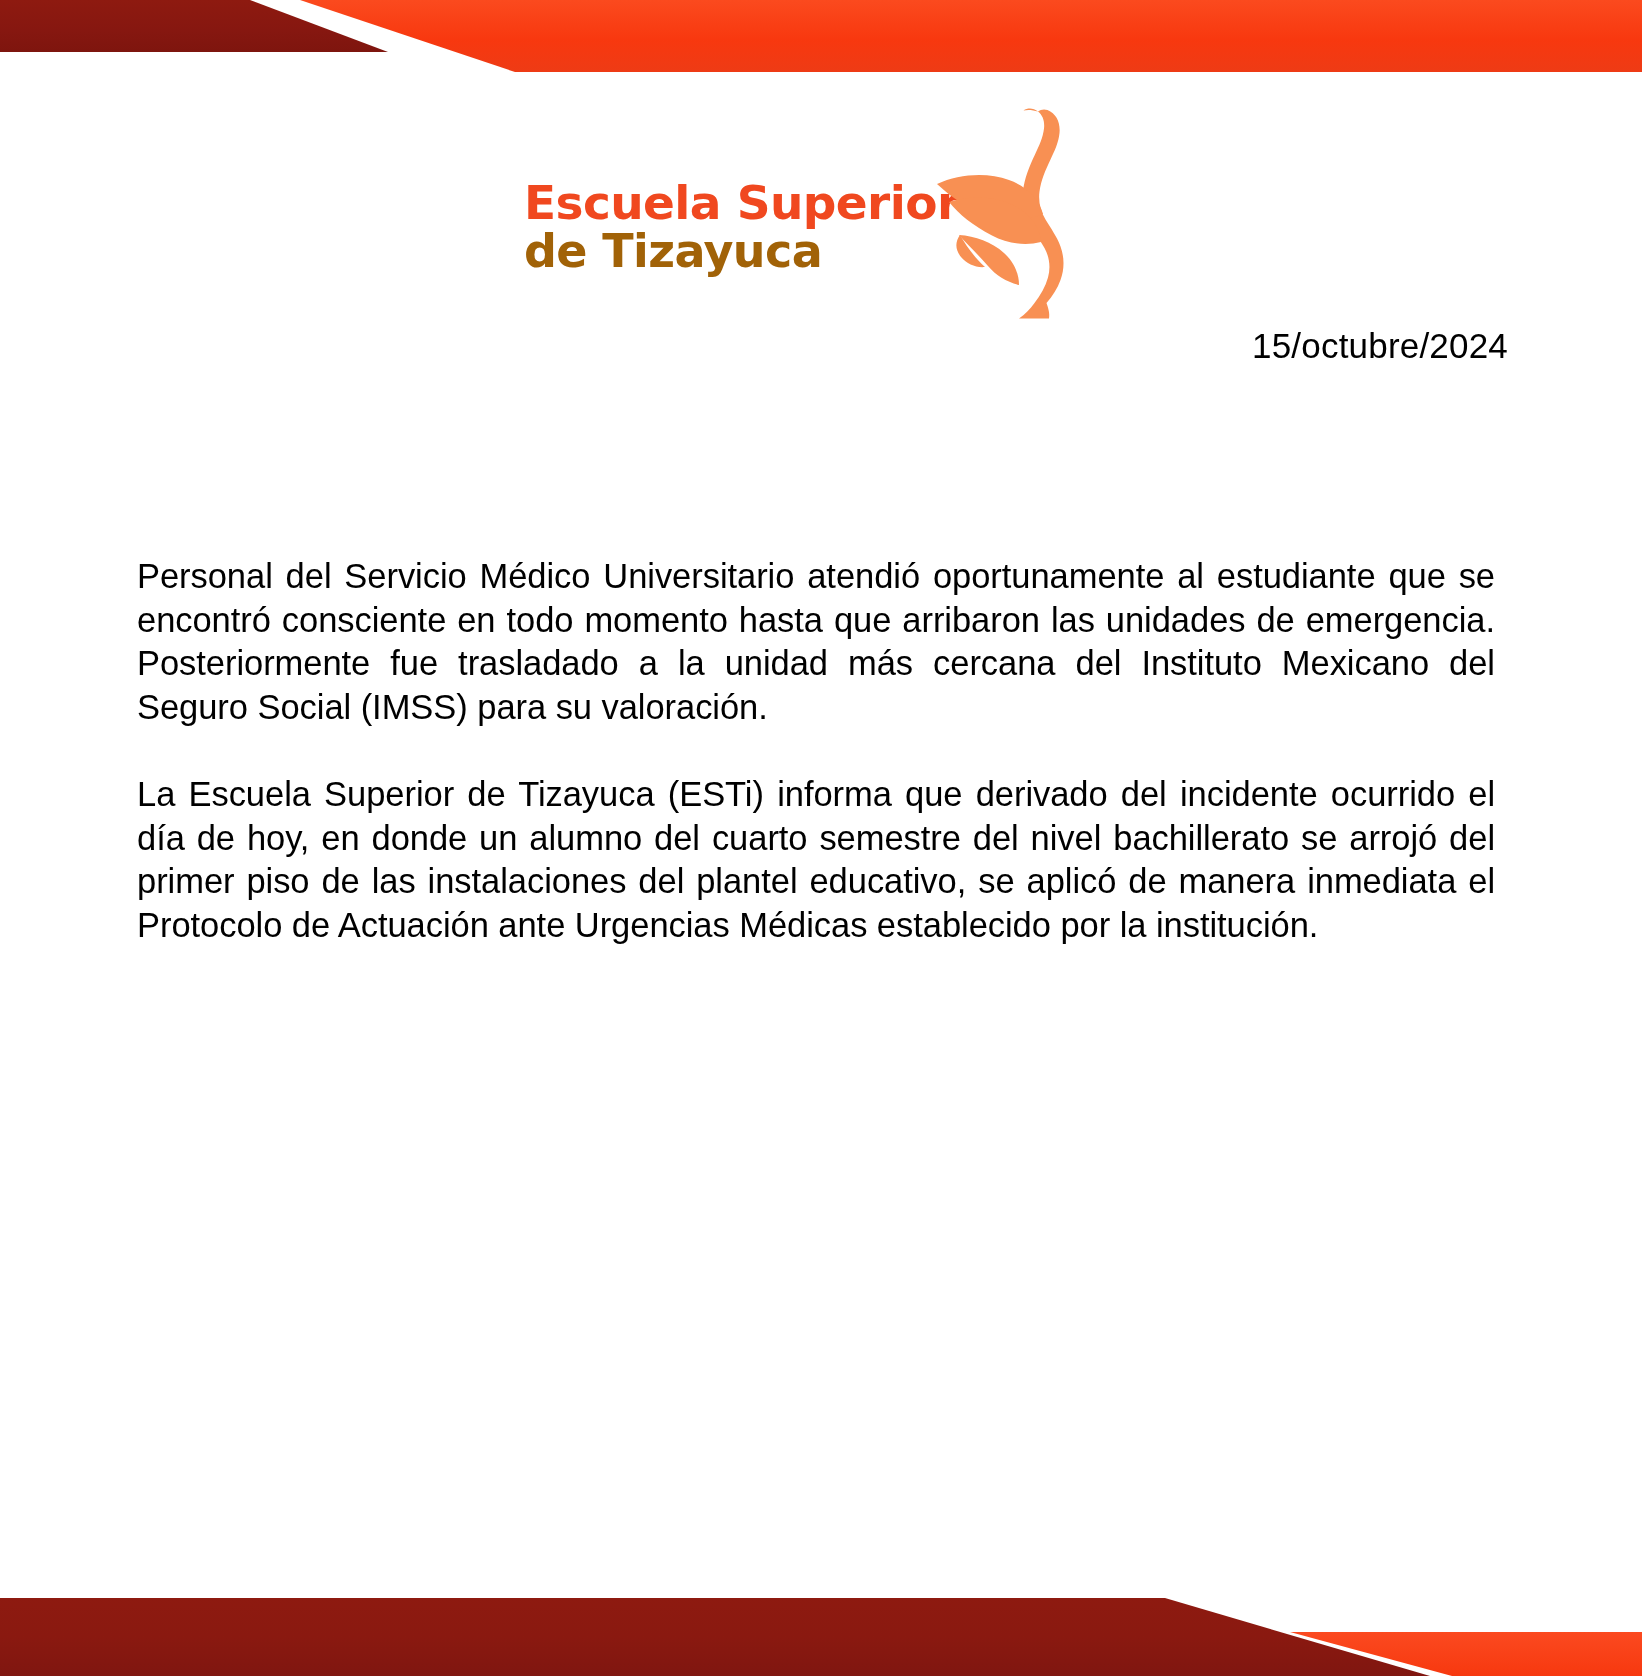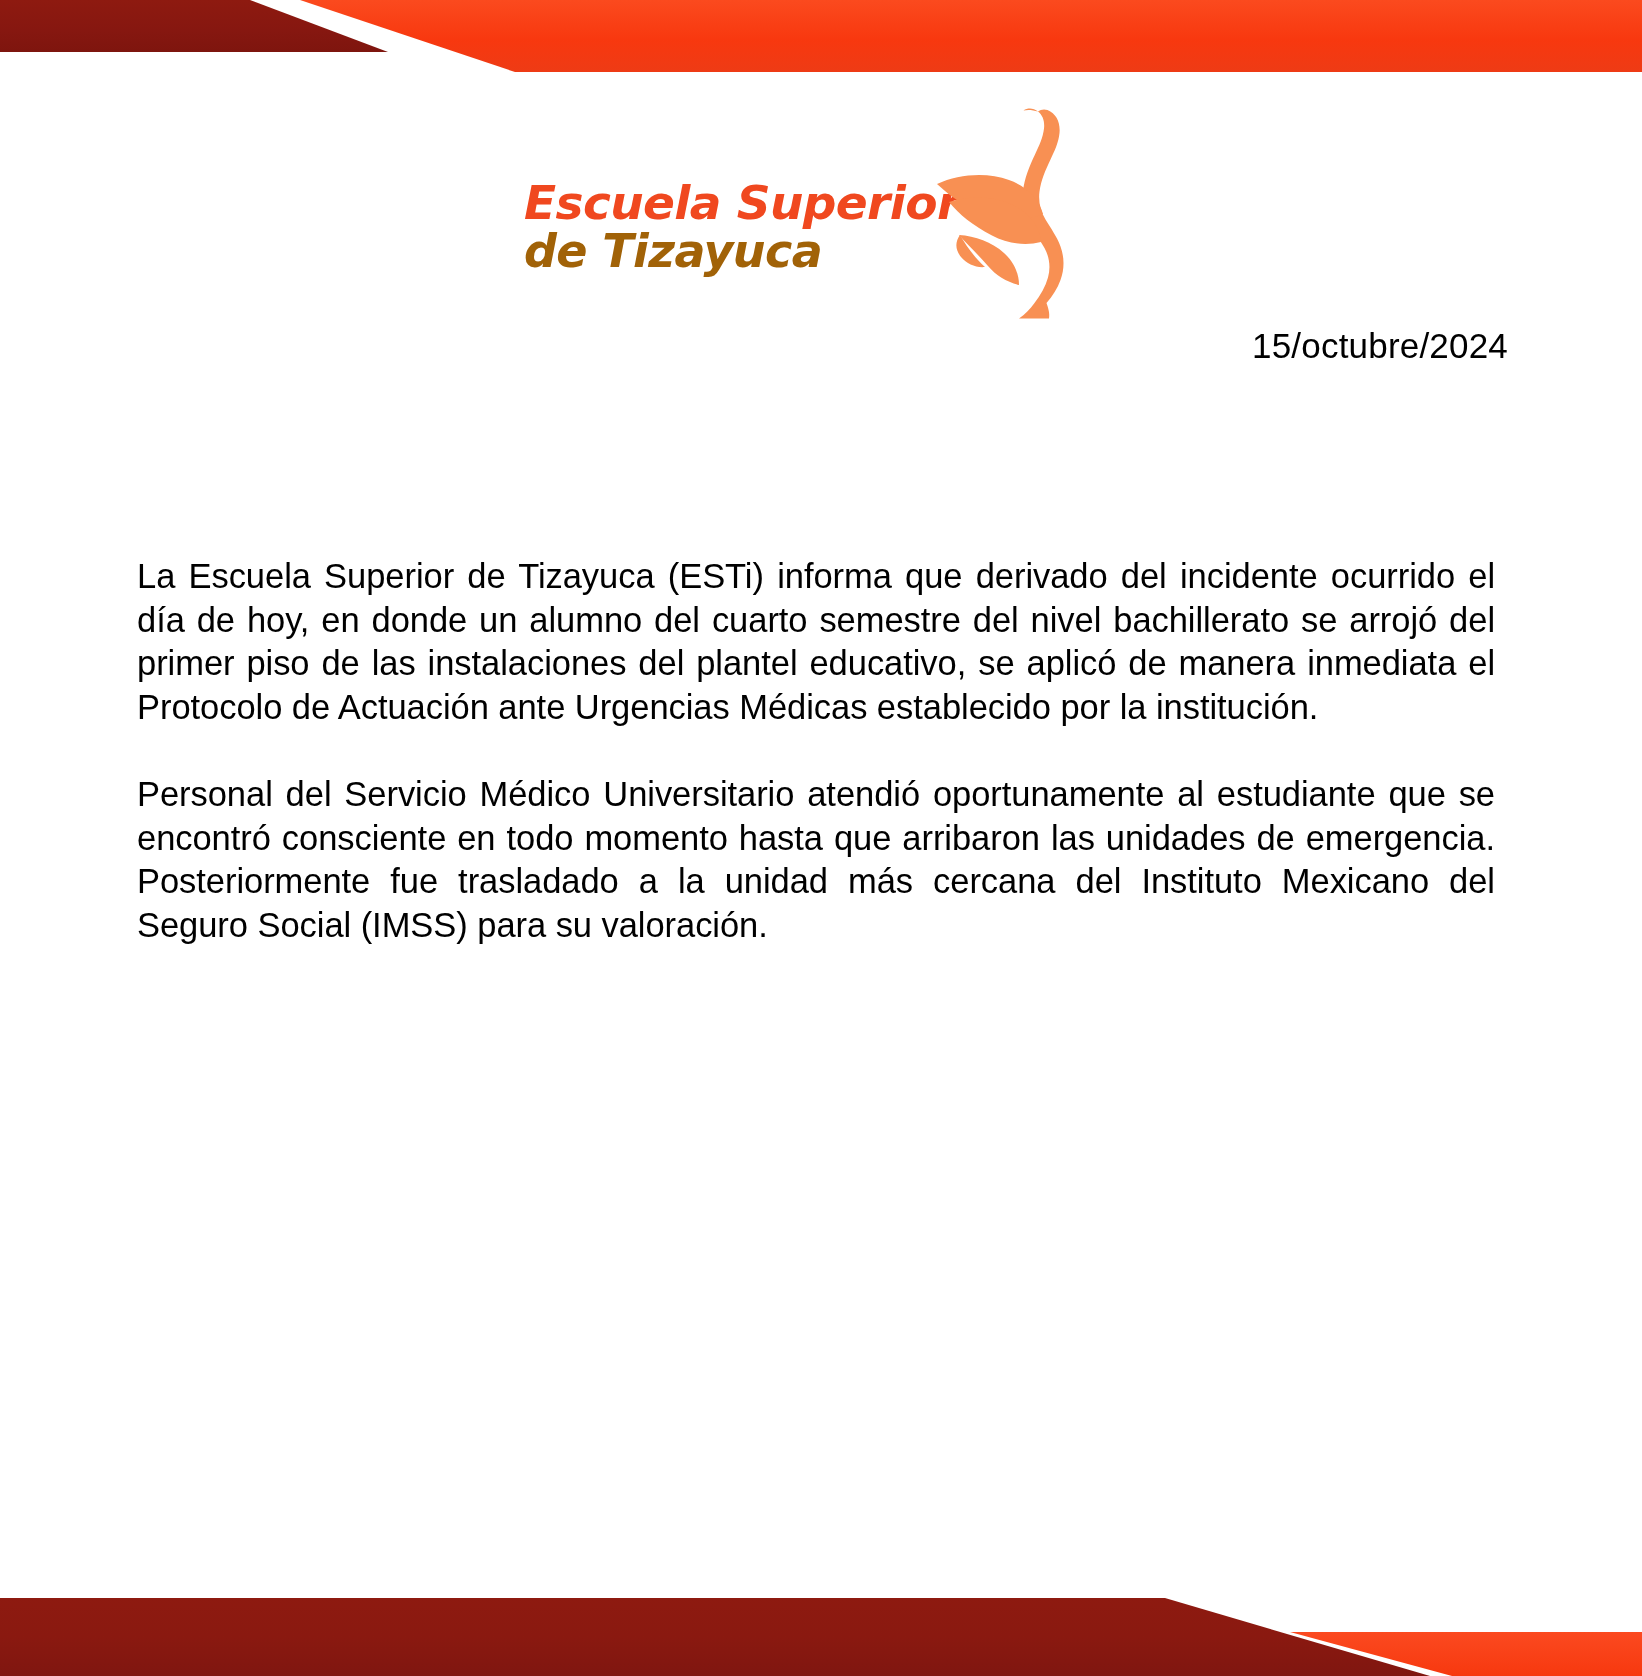--- a/index.html
+++ b/index.html
@@ -62,21 +62,20 @@
     clip-path: polygon(68px 0, 420px 0, 420px 44px, 230px 44px);
   }
 
   
   .logo-block {
     position: absolute;
     left: 0;
     top: 96px;
     width: 1642px;
     height: 230px;
-    font-style: italic;
   }
   .logo-inner {
     position: absolute;
     left: 497px;
     top: 0;
     width: 610px;
     height: 230px;
   }
   .logo-wordmark {
     position: absolute;
@@ -223,20 +222,20 @@
           </g>
         </svg>
       </div>
     </div>
   </div>
 
   <div class="doc-date">15/octubre/2024</div>
 
 
   <div class="doc-body">
+    <p class="doc-para">Personal del Servicio Médico Universitario atendió oportunamente al estudiante que se encontró consciente en todo momento hasta que arribaron las unidades de emergencia. Posteriormente fue trasladado a la unidad más cercana del Instituto Mexicano del Seguro Social (IMSS) para su valoración.</p>
     <p class="doc-para">La Escuela Superior de Tizayuca (ESTi) informa que derivado del incidente ocurrido el día de hoy, en donde un alumno del cuarto semestre del nivel bachillerato se arrojó del primer piso de las instalaciones del plantel educativo, se aplicó de manera inmediata el Protocolo de Actuación ante Urgencias Médicas establecido por la institución.</p>
-    <p class="doc-para">Personal del Servicio Médico Universitario atendió oportunamente al estudiante que se encontró consciente en todo momento hasta que arribaron las unidades de emergencia. Posteriormente fue trasladado a la unidad más cercana del Instituto Mexicano del Seguro Social (IMSS) para su valoración.</p>
   </div>
 
   <div class="deco-bottom-darkred"></div>
   <div class="deco-bottom-orange"></div>
 
 </div>
 
 </body></html>

